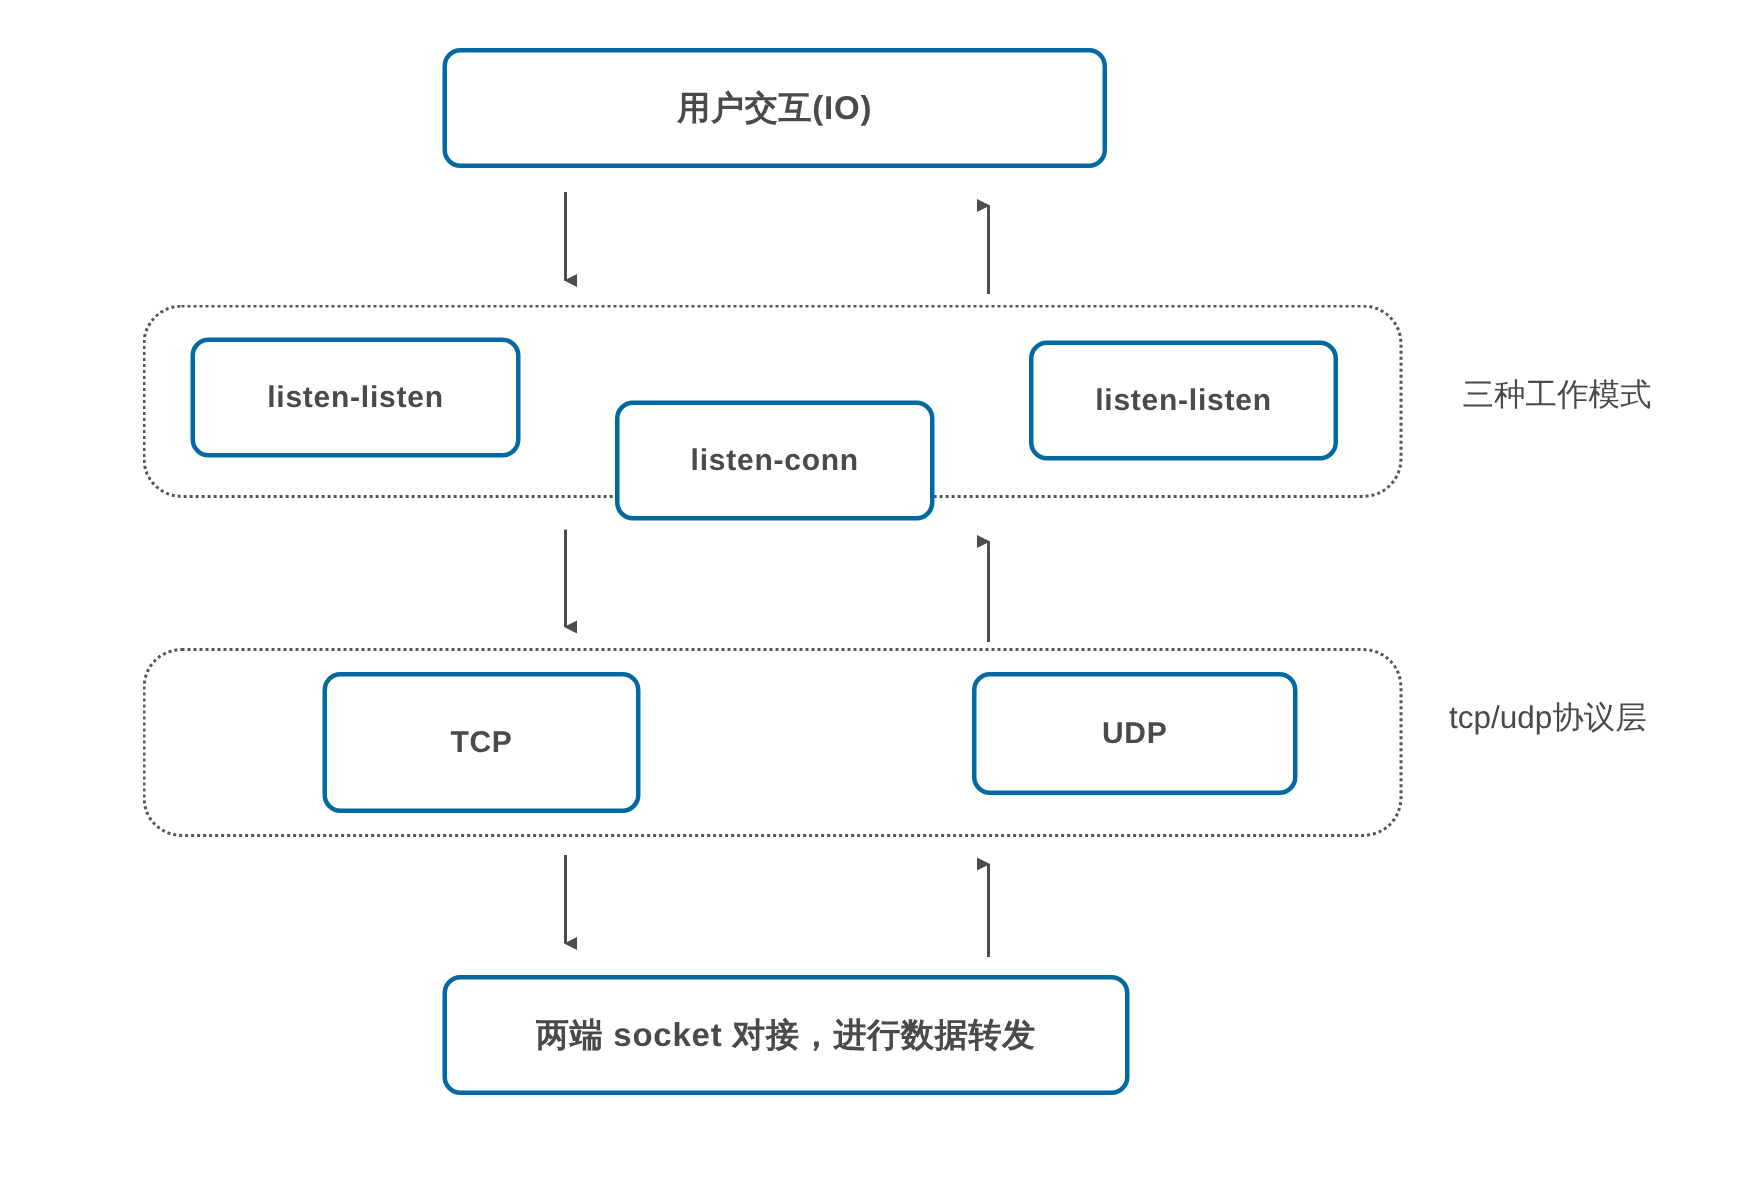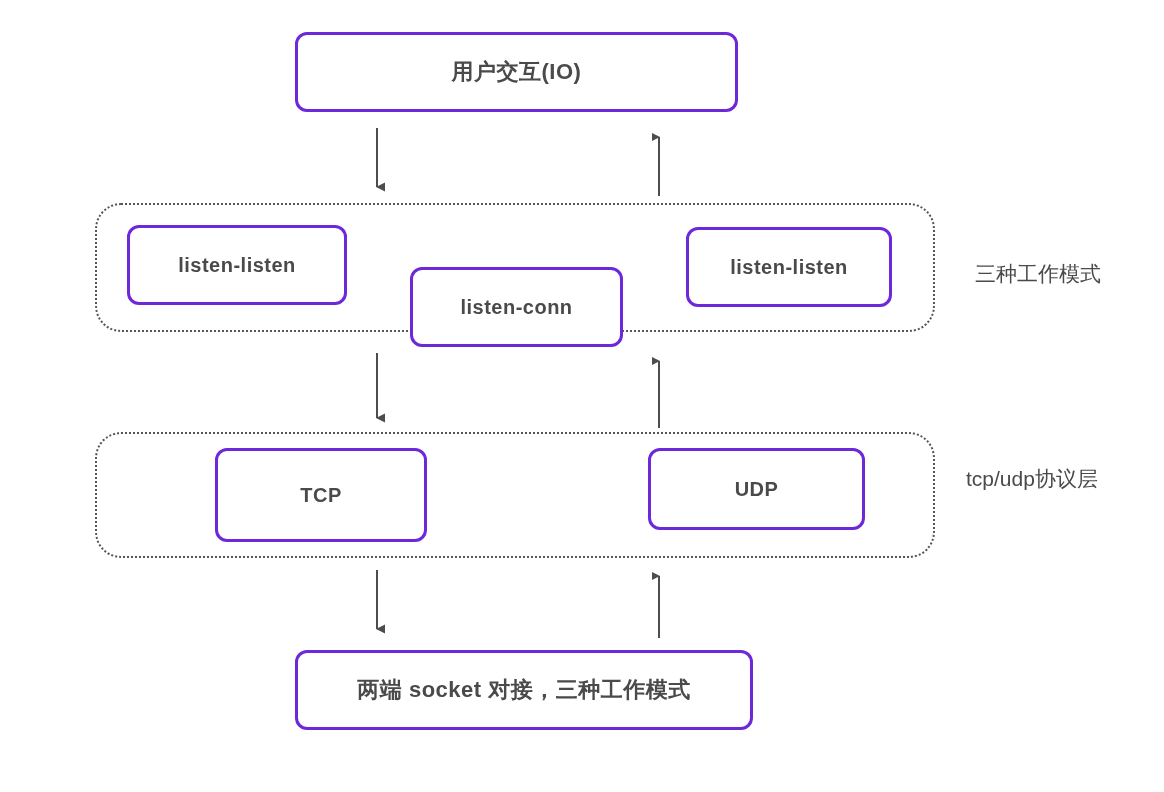--- a/index.html
+++ b/index.html
@@ -11,21 +11,21 @@
   .canvas {
     position: relative;
     width: 1164px;
     height: 792px;
     background: #ffffff;
     overflow: hidden;
   }
   .node {
     position: absolute;
     box-sizing: border-box;
-    border: 3px solid #6d28d9;
+    border: 3px solid #0369a1;
     border-radius: 12px;
     background: #ffffff;
     display: flex;
     align-items: center;
     justify-content: center;
     color: #4a4a4a;
     font-weight: bold;
     font-size: 20px;
     letter-spacing: 0.5px;
   }
@@ -51,21 +51,21 @@
     width: 1164px;
     height: 792px;
     pointer-events: none;
   }
   
   #node-top      { left: 295px; top: 32px;  width: 443px; height: 80px; }
   #group-modes   { left: 95px;  top: 203px; width: 840px; height: 129px; }
   #node-mode-0   { left: 127px; top: 225px; width: 220px; height: 80px; }
   #node-mode-1   { left: 410px; top: 227px; width: 213px; height: 80px; margin-top: 40px; }
   #node-mode-2   { left: 686px; top: 227px; width: 206px; height: 80px; }
-  #label-modes   { left: 975px; top: 262px; }
+  #label-modes   { left: 975px; top: 252px; }
   #group-proto   { left: 95px;  top: 432px; width: 840px; height: 126px; }
   #node-tcp      { left: 215px; top: 448px; width: 212px; height: 94px; }
   #node-udp      { left: 648px; top: 448px; width: 217px; height: 82px; }
   #label-proto   { left: 966px; top: 467px; }
   #node-bottom   { left: 295px; top: 650px; width: 458px; height: 80px; }
 </style>
 </head>
 <body>
 
 <div class="canvas">
@@ -109,16 +109,16 @@
   <div class="node" id="node-tcp">
     <span>TCP</span>
   </div>
   <div class="node" id="node-udp">
     <span>UDP</span>
   </div>
 
   <div class="side-label" id="label-proto">tcp/udp协议层</div>
 
   <div class="node big" id="node-bottom">
-    <span>两端 socket 对接，三种工作模式</span>
+    <span>两端 socket 对接，进行数据转发</span>
   </div>
 
 </div>
 
 </body></html>

